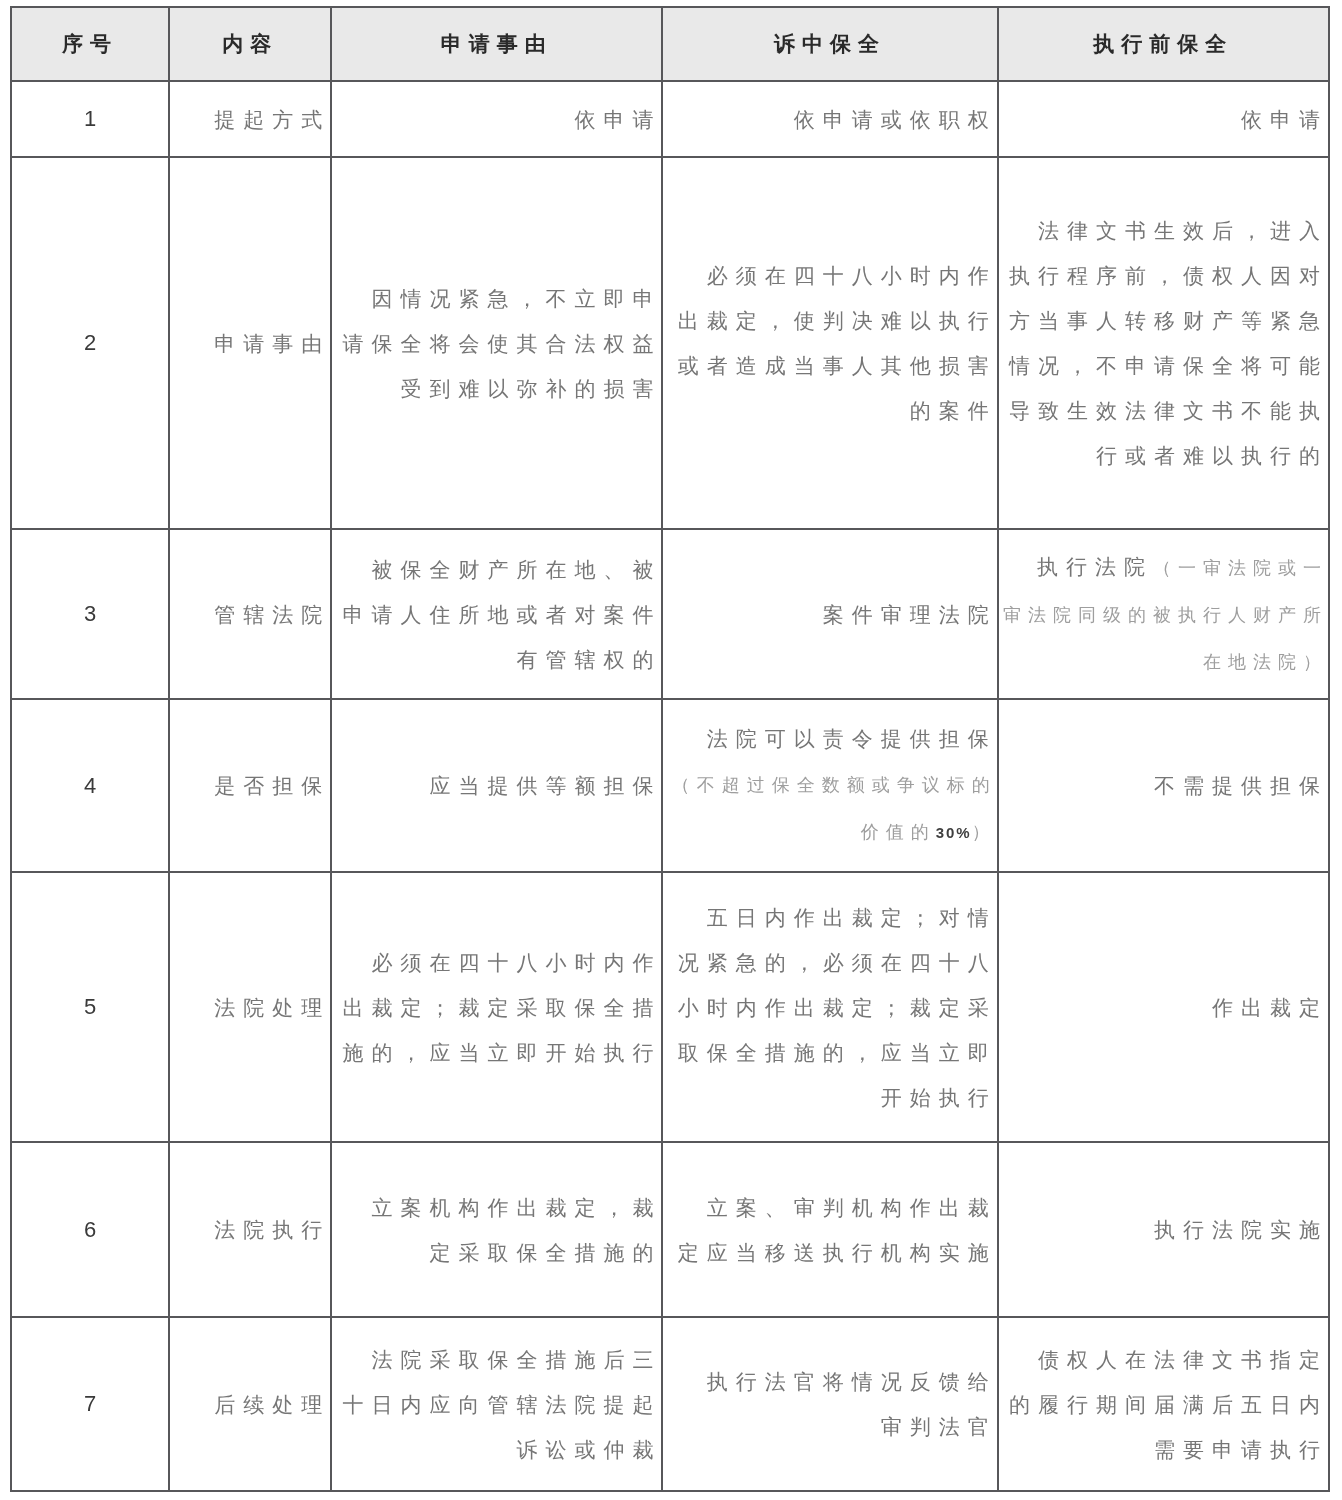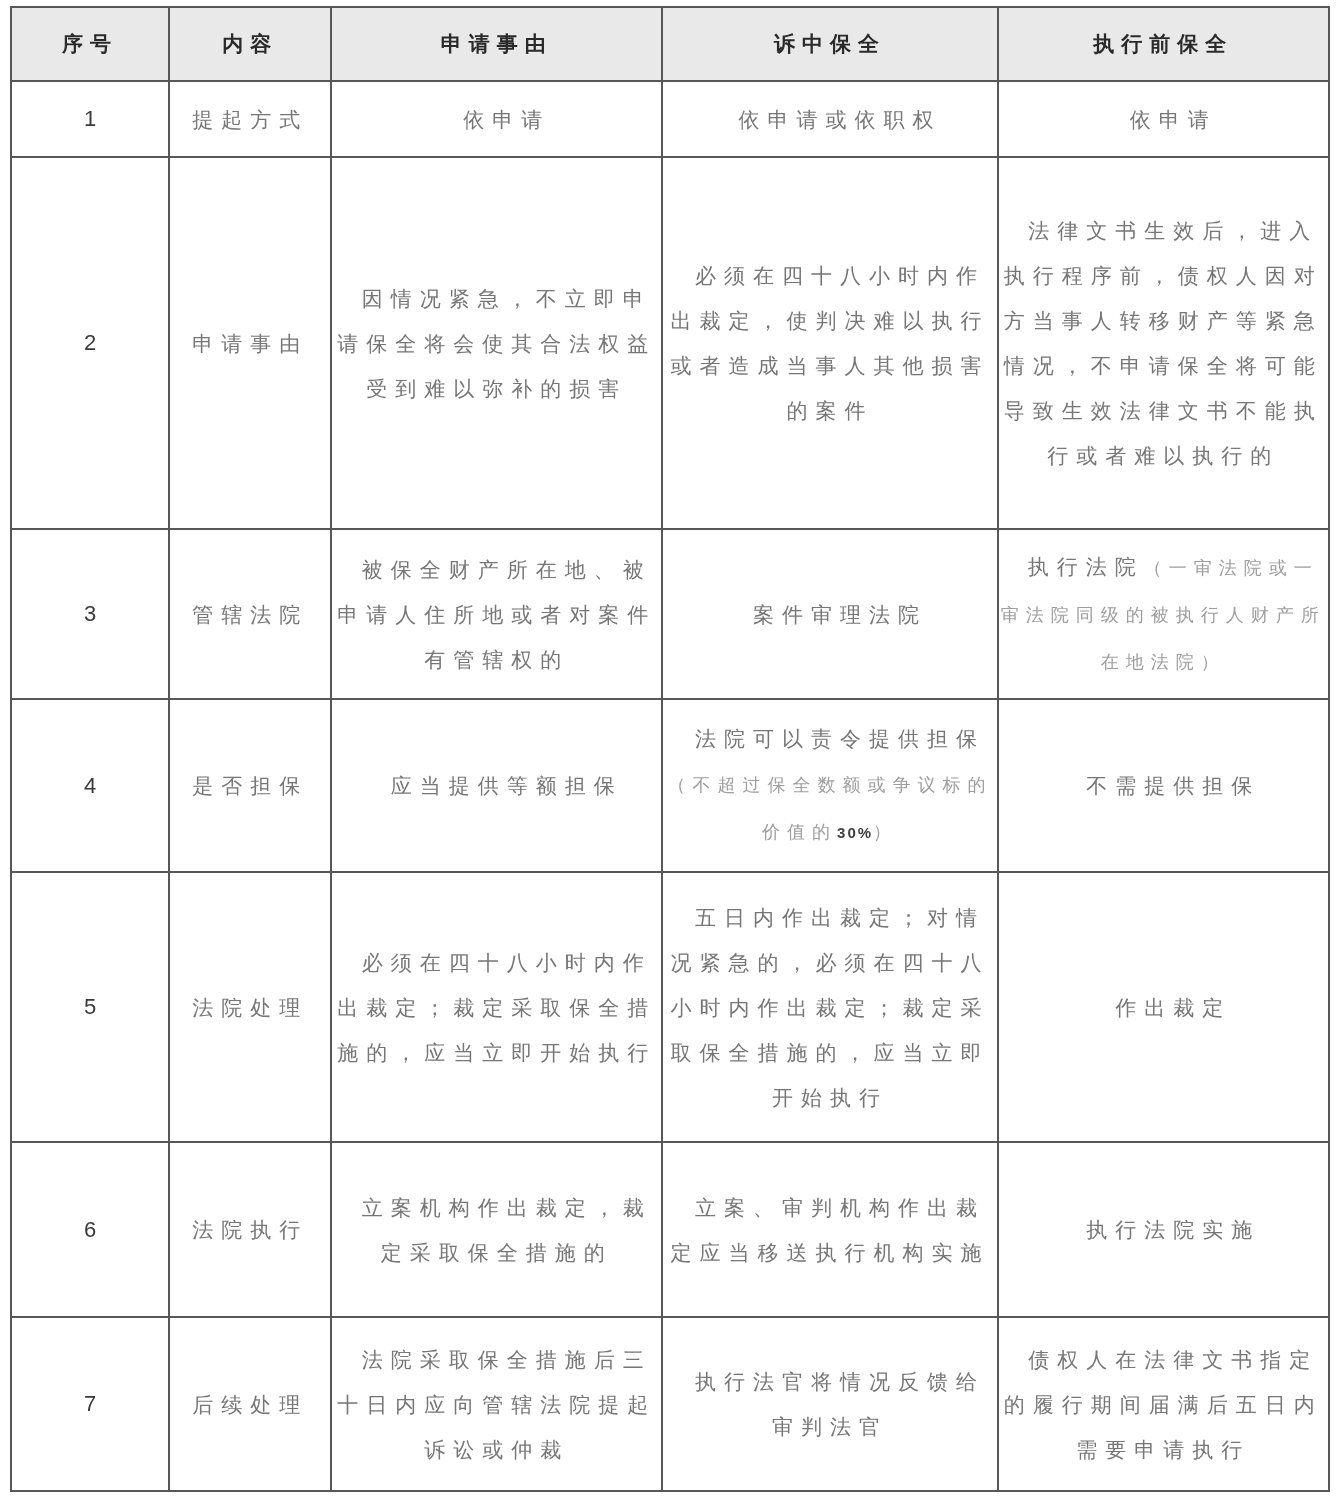--- a/index.html
+++ b/index.html
@@ -51,21 +51,21 @@
   .c-num {
     color: var(--number-text);
     font-size: 22px;
     text-align: center;
   }
   .c-content, .c-body {
     color: var(--body-text);
     font-size: 21px;
     letter-spacing: 8px;
     line-height: 45px;
-    text-align: center;
+    text-align: right;
     padding: 6px 14px 6px 12px;
     word-break: break-all;
   }
   .seg-main { color: var(--body-text); padding-left: 20px; }
   .seg-note {
     color: var(--note-text);
     font-size: 18px;
     letter-spacing: 7px;
   }
   .seg-strong {

